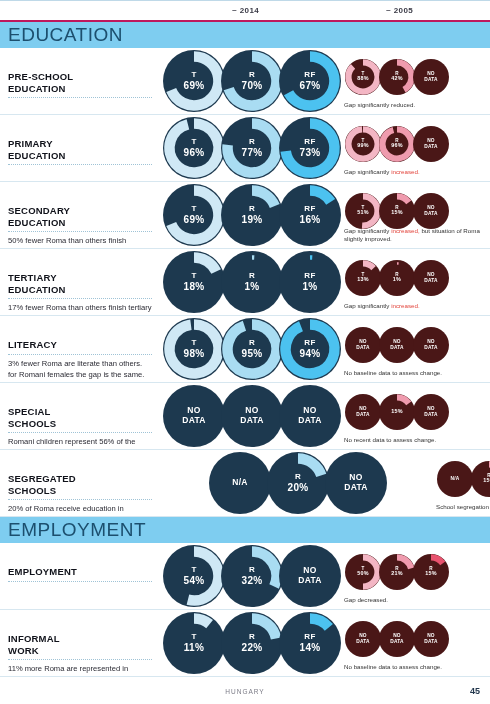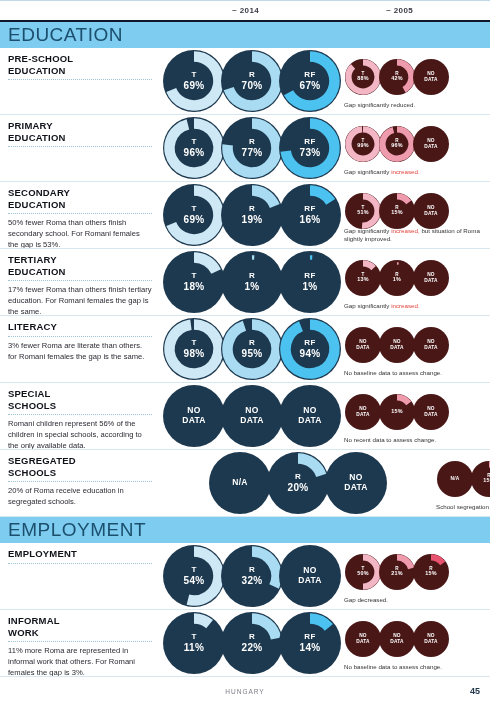--- a/index.html
+++ b/index.html
@@ -12,21 +12,21 @@
     overflow: hidden;
     position: relative;
   }
   #page { position: relative; width:490px; height:704px; }
 
   
   .year-header {
     position: relative;
     height: 22px;
     border-top: 1px solid #bfd9e8;
-    border-bottom: 2px solid #0f172a;
+    border-bottom: 2px solid #be185d;
     display: flex;
     align-items: center;
   }
   .year-label {
     position: absolute;
     font-size: 8px;
     font-weight: bold;
     letter-spacing: 0.4px;
     color: #3b3b47;
   }
@@ -55,21 +55,21 @@
     position: relative;
     border-bottom: 1px solid #d7e7f0;
     display: flex;
     align-items: stretch;
     overflow: hidden;
   }
   .row:last-of-type { border-bottom: 1px solid #d7e7f0; }
 
   .col-text {
     width: 160px;
-    padding: 5px 8px 6px 8px;
+    padding: 23px 8px 6px 8px;
     flex: none;
   }
   .row-title {
     font-size: 9.5px;
     font-weight: bold;
     line-height: 1.22;
     letter-spacing: 0.2px;
     color: #10121a;
     text-transform: uppercase;
     margin: 0 0 3px 0;

